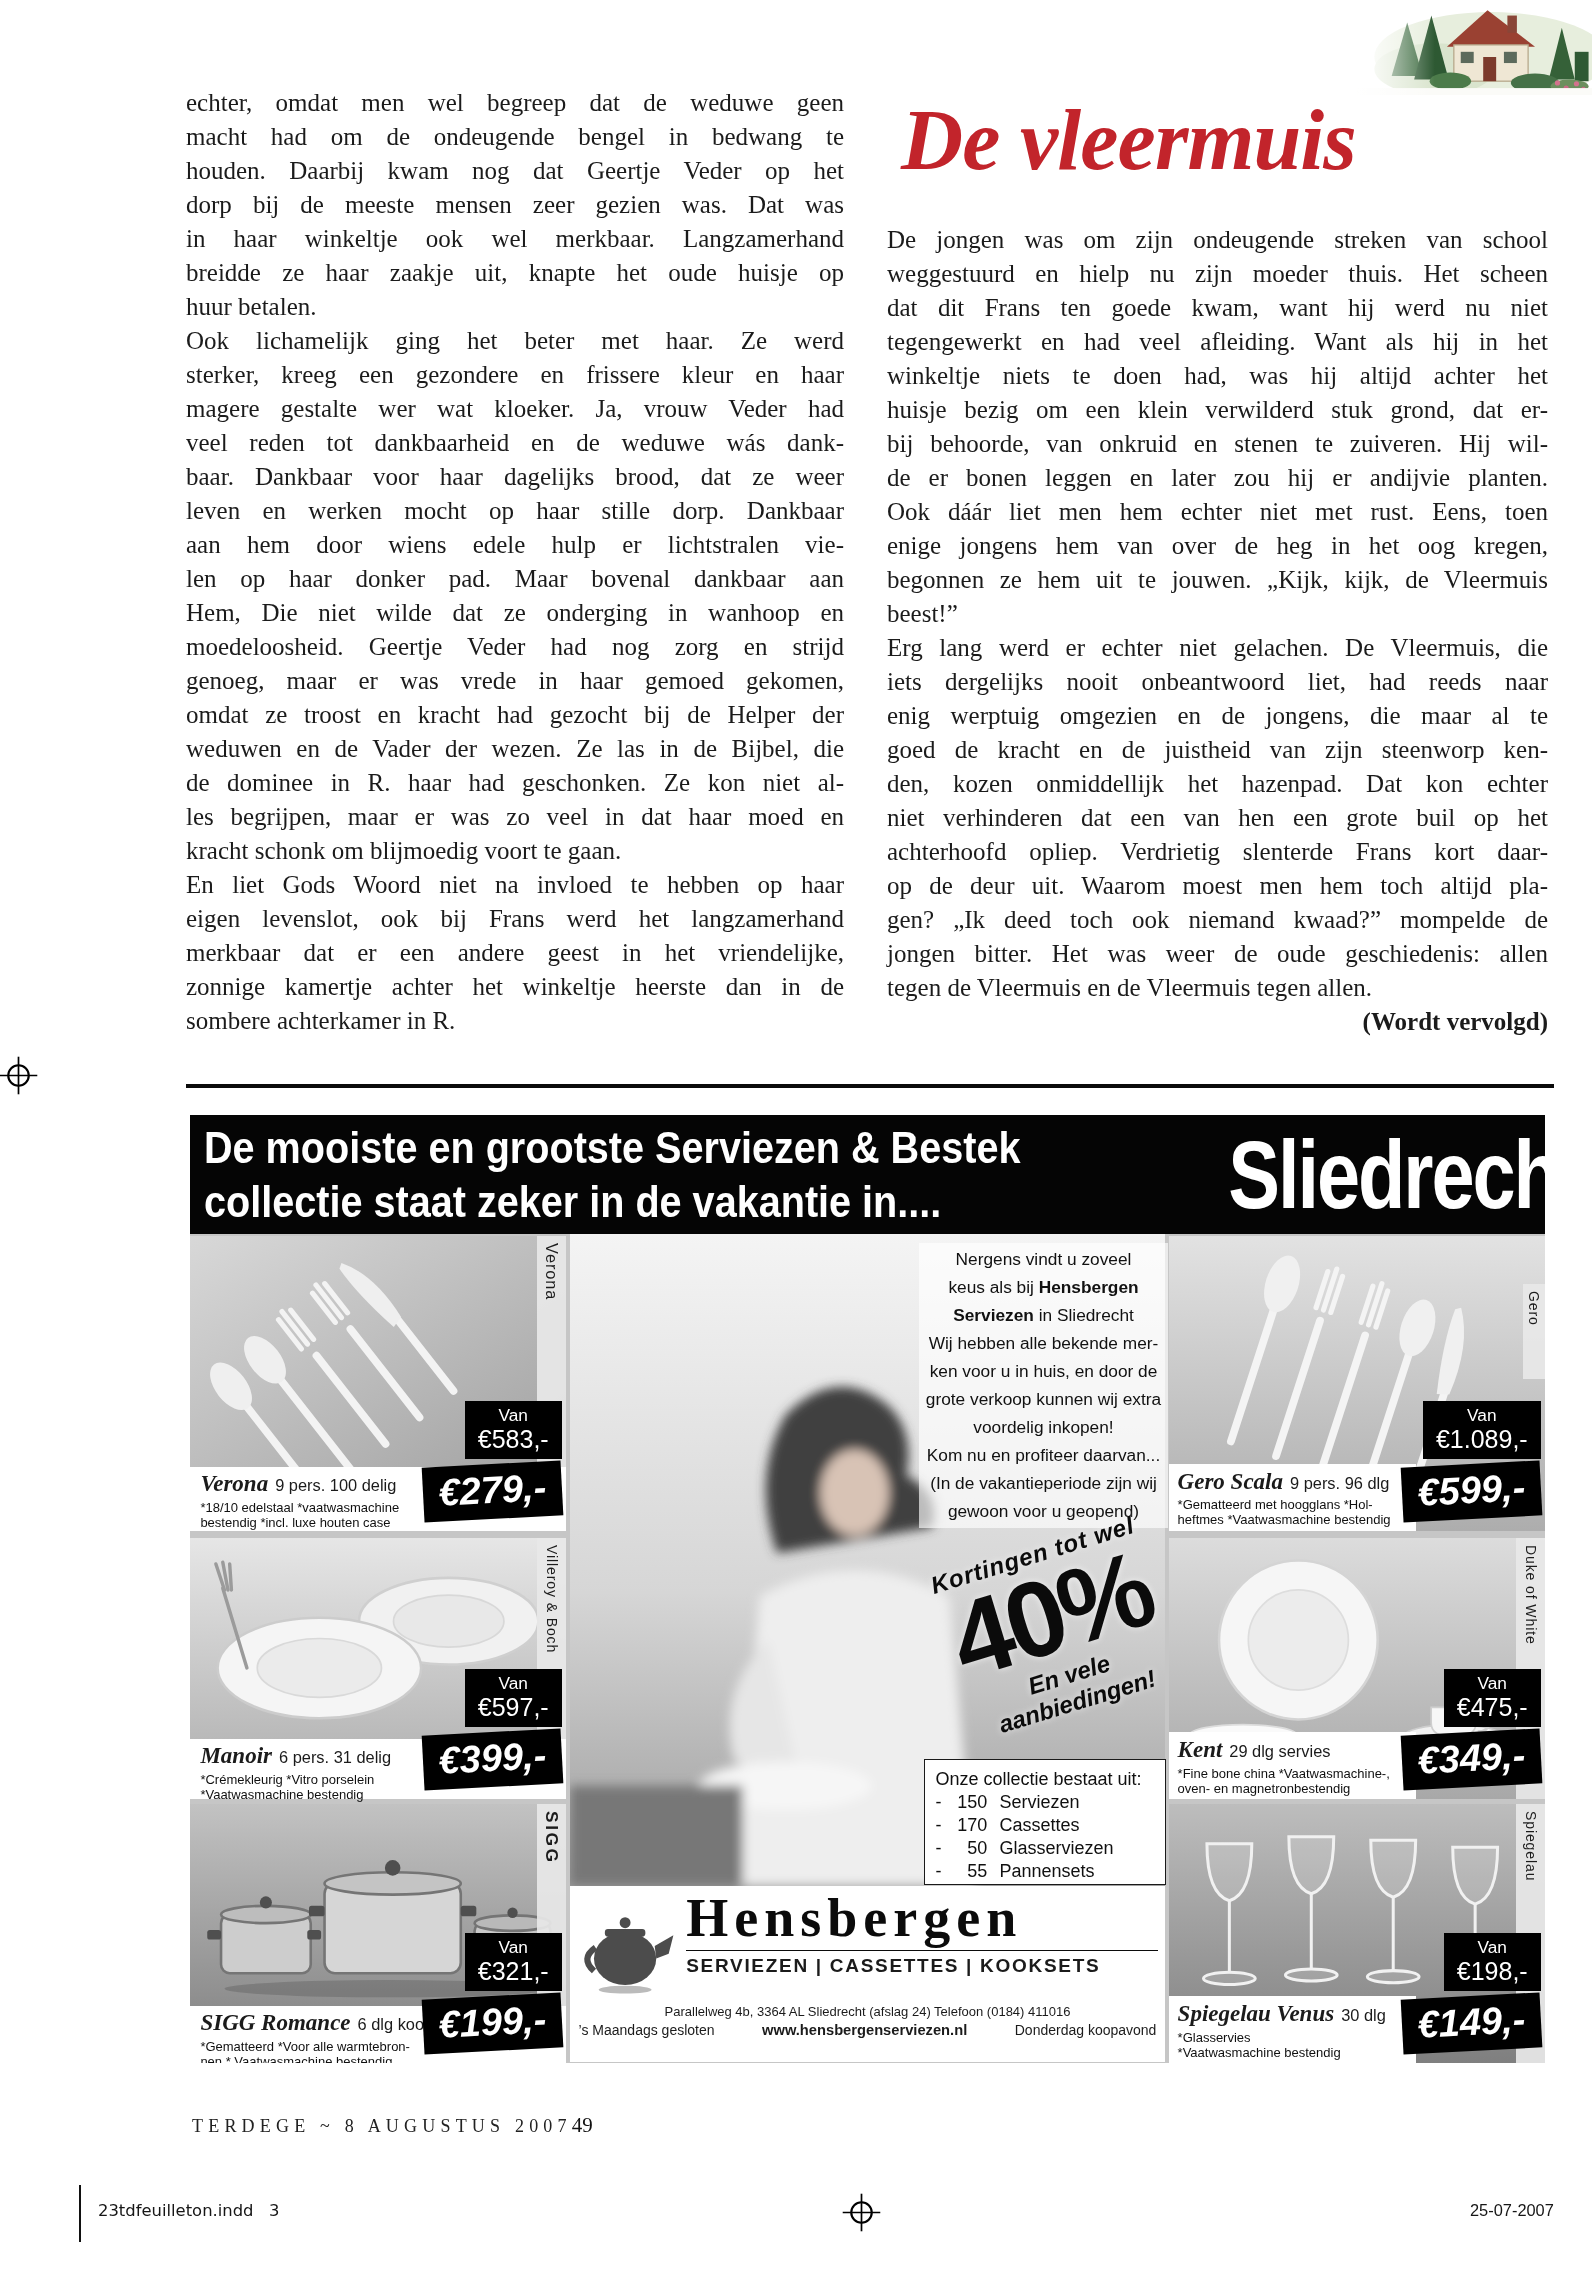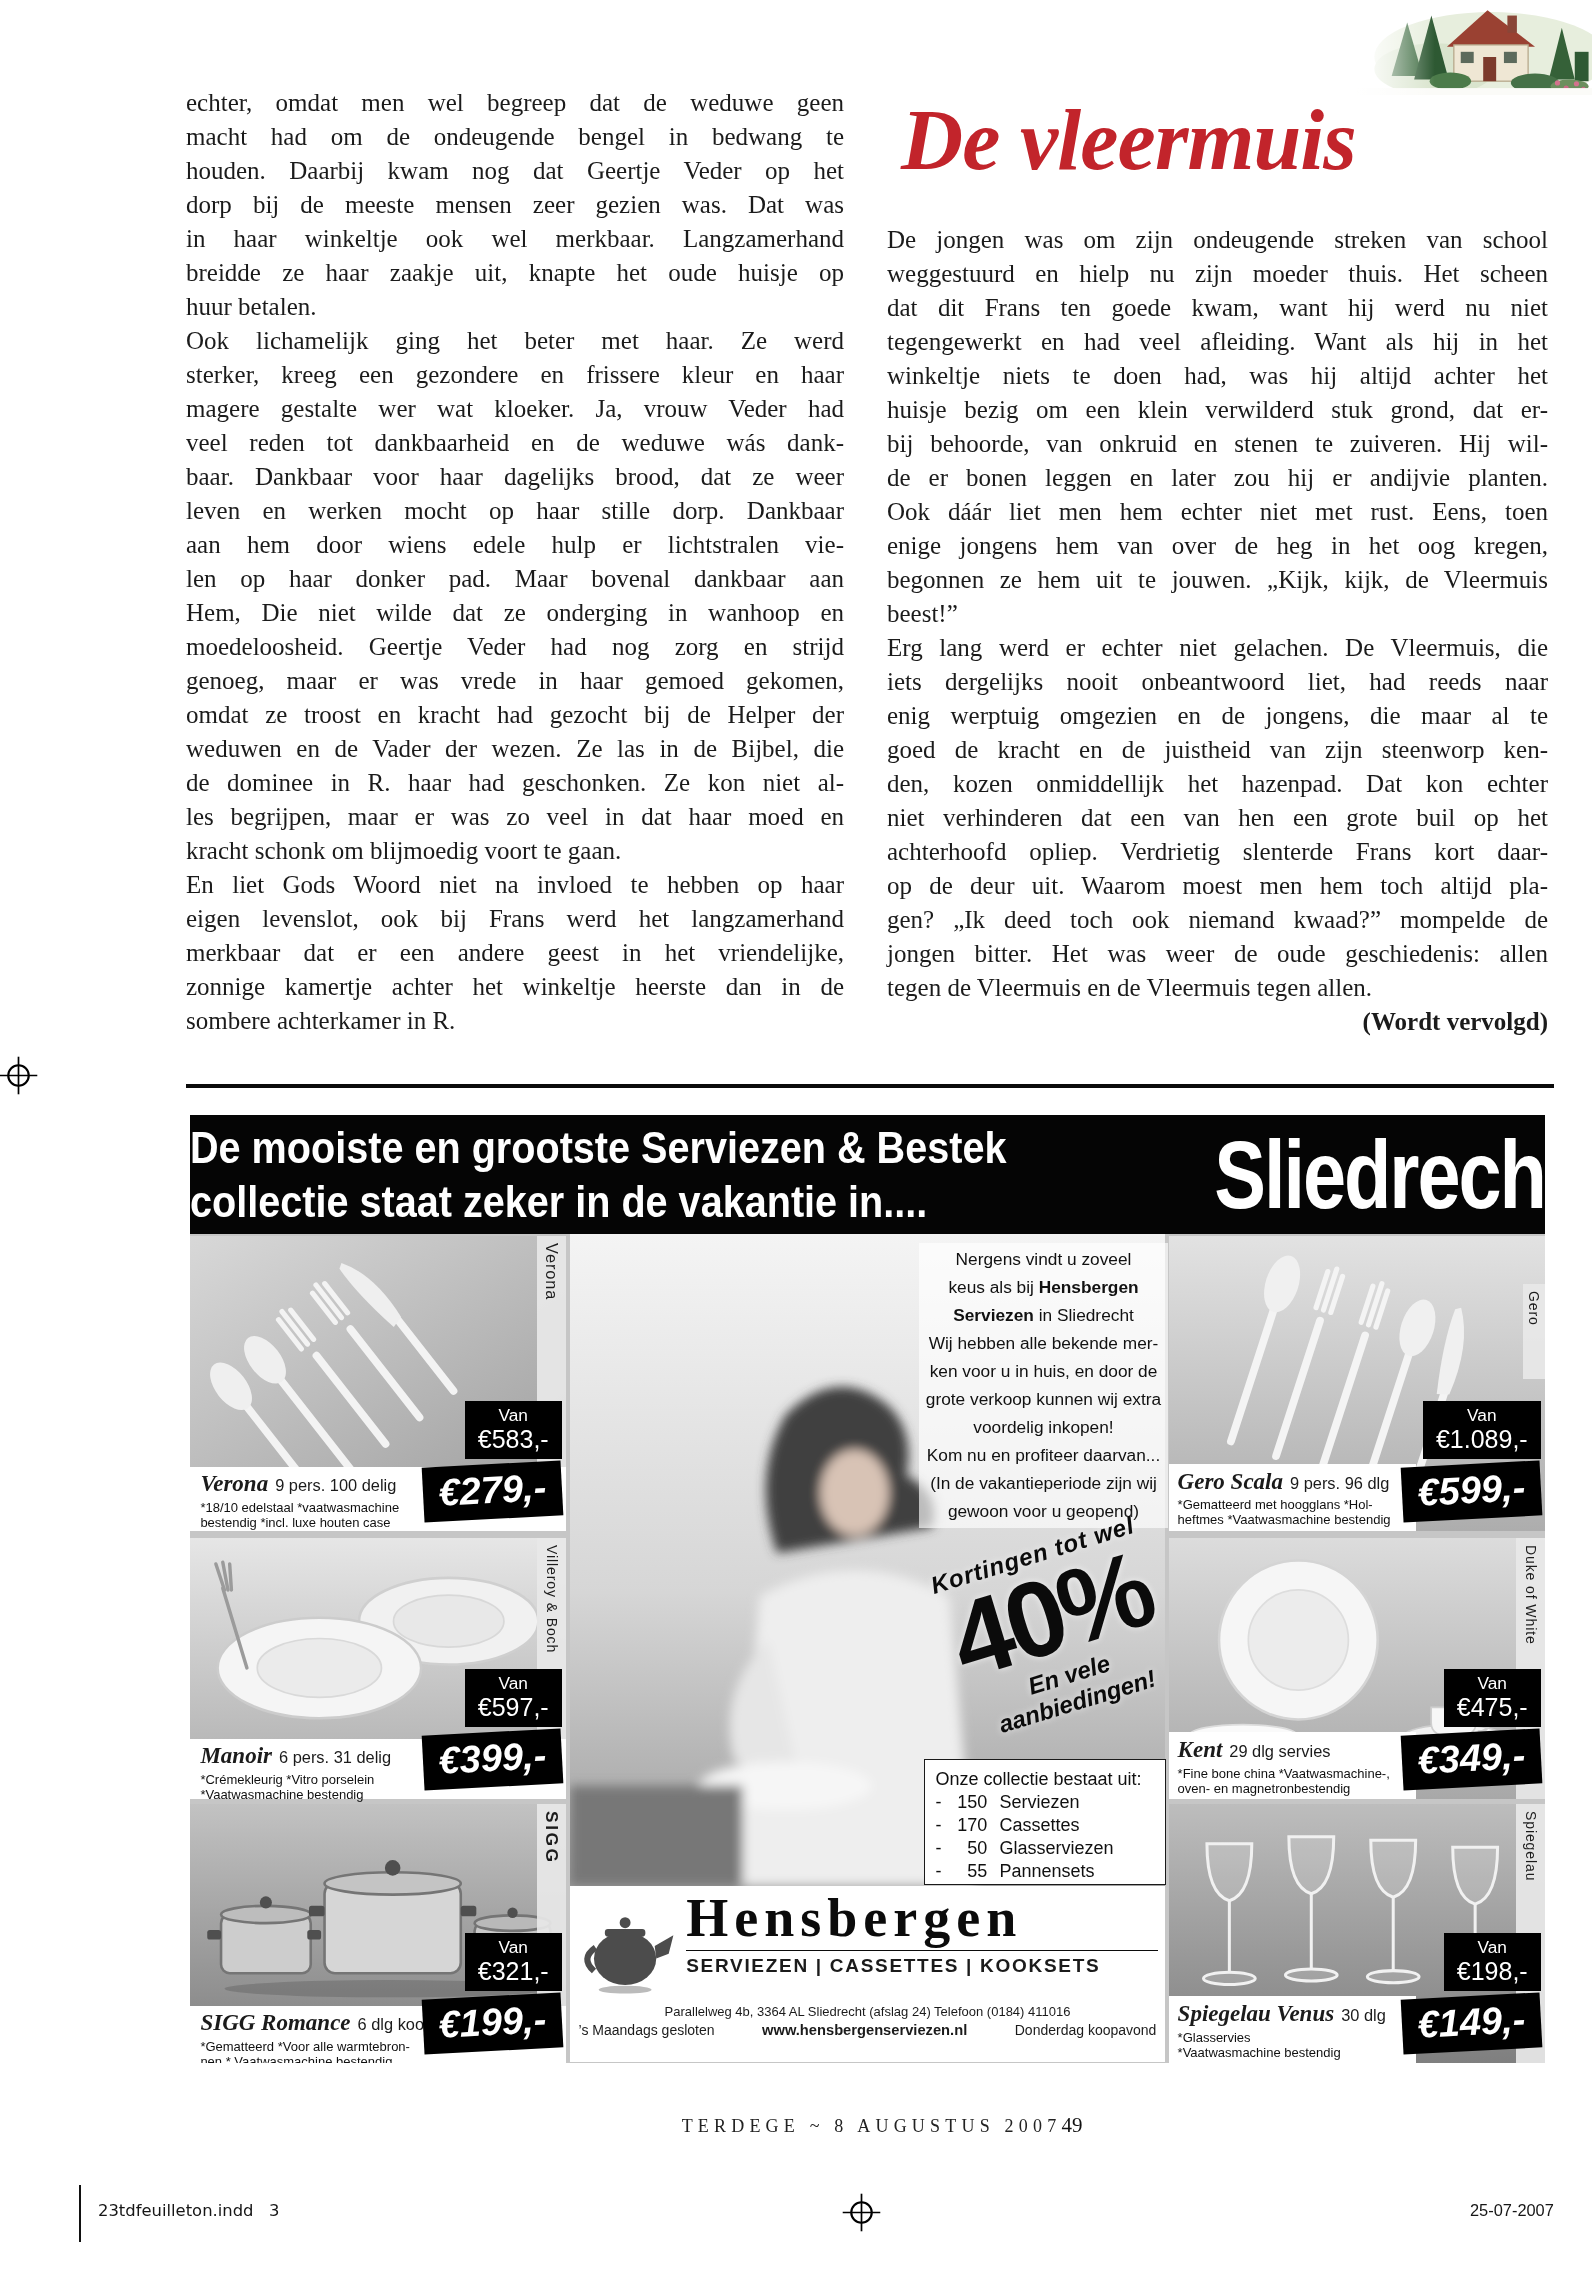--- a/index.html
+++ b/index.html
@@ -20,21 +20,21 @@
   #story-title{position:absolute;left:885px;top:76px;margin:16px;
     font-family:Liberation Serif, serif;font-style:italic;font-weight:bold;
     font-size:86px;line-height:97px;color:#c2242b;letter-spacing:-0.9px}
 
   #story-divider{position:absolute;left:186px;top:1084px;width:1368px;height:3.5px;background:#0a0a0a}
 
   
   #ad{position:absolute;left:190px;top:1115px;width:1355px;height:948px}
   .ad-banner{position:absolute;left:0;top:0;right:0;height:119px;background:#050505;
     display:flex;justify-content:space-between;align-items:center;overflow:hidden}
-  .banner-lines{}
+  .banner-lines{padding-left:14px}
   .banner-line{font-family:"Liberation Sans",sans-serif;font-weight:bold;color:#fff;
     font-size:45px;line-height:54px;white-space:nowrap;transform:scaleX(0.88);transform-origin:left center}
   .banner-city{font-family:"Liberation Sans",sans-serif;font-weight:bold;color:#fff;
     font-size:97px;white-space:nowrap;transform:scaleX(0.8);transform-origin:right center;
     padding-right:8.6px;letter-spacing:-2.6px}
 
   .ad-body{position:absolute;left:0;top:119px;right:0;bottom:0;background:#c6c6c6;overflow:hidden}
   .cell{position:absolute}
   .photo{position:absolute;left:0;top:0;right:0;overflow:hidden;background:#b9b9b9}
   .photo svg{width:100%;height:100%;display:block}
@@ -83,21 +83,21 @@
   .store-name{font-family:"Liberation Serif",serif;font-weight:bold;font-size:54px;line-height:57px;
     letter-spacing:6px;color:#0b0b0b;white-space:nowrap}
   .store-cats{border-top:1.7px solid #0b0b0b;margin-top:3.5px;padding-top:4.3px;
     font-family:"Liberation Sans",sans-serif;font-weight:bold;font-size:19px;letter-spacing:1.7px;white-space:nowrap}
   .store-address{text-align:center;font-family:"Liberation Sans",sans-serif;font-size:13px;margin-top:5.2px}
   .store-foot{display:flex;justify-content:space-between;align-items:baseline;padding:3.5px 8.6px 0;
     font-family:"Liberation Sans",sans-serif;font-size:14px}
   .store-site{font-weight:bold;font-size:14.7px}
 
   
-  #page-footer{position:absolute;left:198px;top:2113px;width:1368px;display:flex;justify-content:center;align-items:baseline}
+  #page-footer{position:absolute;left:192px;top:2113px;width:1368px;display:flex;justify-content:flex-start;align-items:baseline}
   #journal-name{font-size:18px;letter-spacing:5.2px;color:#222}
   #page-number{font-size:21px;color:#111}
   #print-file{position:absolute;left:98px;top:2201px;font-family:"DejaVu Sans",sans-serif;font-size:16.4px;color:#161616;white-space:pre}
   #print-date{position:absolute;left:1470px;top:2201px;font-family:Liberation Sans, sans-serif;font-size:16.4px;color:#161616}
   #crop-tick{position:absolute;left:79px;top:2185px;width:1.7px;height:57px;background:#111}
   #regmark-left{position:absolute;left:-1.7px;top:1055px}
   #regmark-bottom{position:absolute;left:841px;top:2192px}
   #house{position:absolute;left:1357px;top:0;width:236px;height:95px}
 </style>
 </head>

